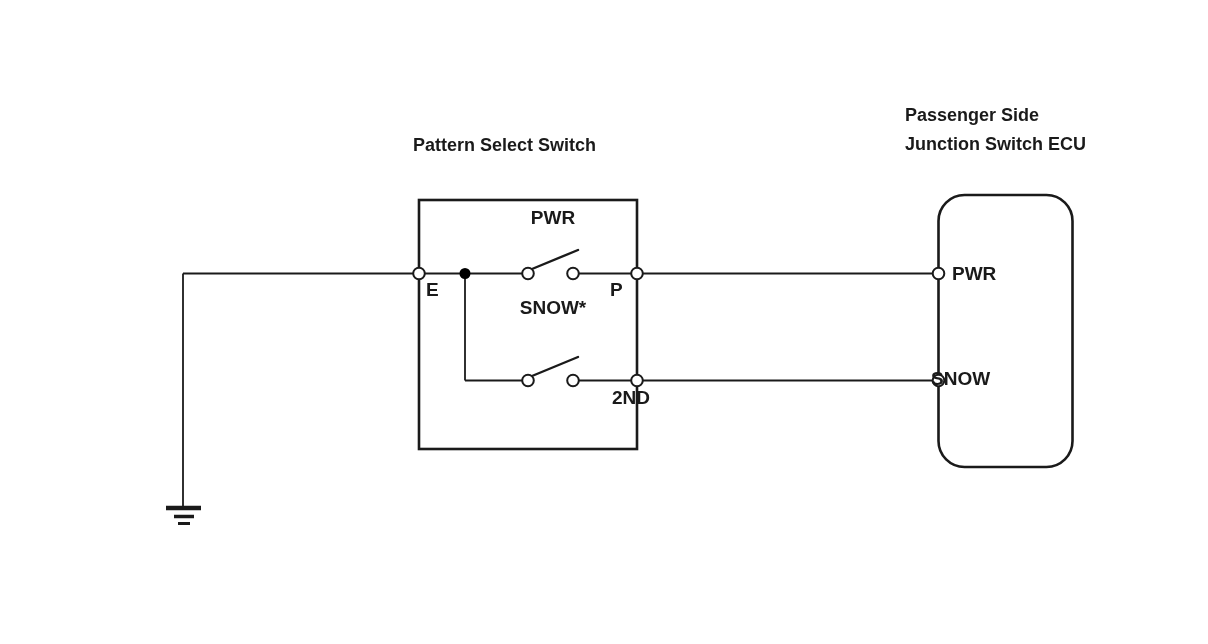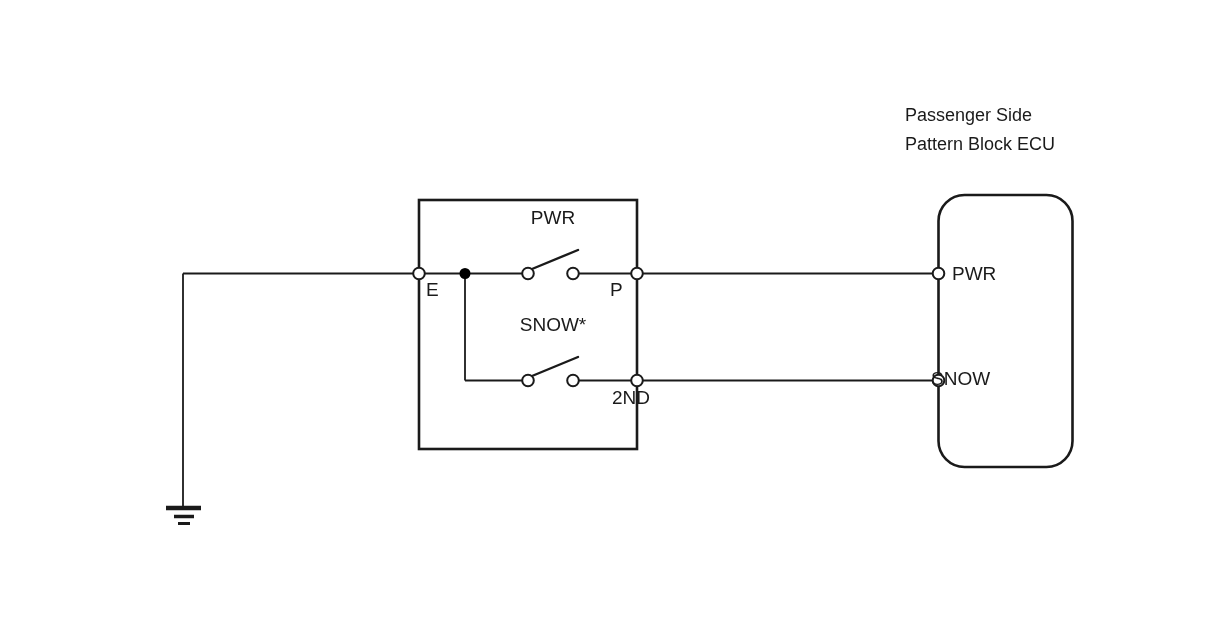--- a/index.html
+++ b/index.html
@@ -21,20 +21,21 @@
     top: 0;
     width: 1208px;
     height: 644px;
   }
   .lbl {
     position: absolute;
     font-size: 19px;
     line-height: 1.1;
     color: #1a1a1a;
     white-space: nowrap;
+    font-weight: bold;
   }
   .lbl-title {
     font-size: 18px;
     line-height: 29px;
   }
   .lbl-center {
     text-align: center;
   }
 </style>
 </head>
@@ -76,33 +77,34 @@
       <circle cx="938.5" cy="273.5" r="5.8"></circle>
       <circle cx="528" cy="380.5" r="5.8"></circle>
       <circle cx="573" cy="380.5" r="5.8"></circle>
       <circle cx="637" cy="380.5" r="5.8"></circle>
       <circle cx="938.5" cy="380.5" r="5.8"></circle>
     </g>
 
     <circle cx="465" cy="273.5" r="5.5" fill="#000000"></circle>
   </svg>
 
+  <div class="lbl lbl-title" style="left:413px; top:131px;">Pattern Select Switch</div>
 
   <div class="lbl lbl-title" style="left:905px; top:101px;">
     <div>Passenger Side</div>
-    <div>Pattern Block ECU</div>
+    <div>Junction Switch ECU</div>
   </div>
 
   <div class="lbl lbl-center" style="left:519px; top:208px; width:68px;">PWR</div>
 
   <div class="lbl" style="left:426px; top:280px;">E</div>
 
   <div class="lbl" style="left:610px; top:280px;">P</div>
 
-  <div class="lbl lbl-center" style="left:509px; top:315px; width:88px;">SNOW*</div>
+  <div class="lbl lbl-center" style="left:509px; top:298px; width:88px;">SNOW*</div>
 
   <div class="lbl" style="left:612px; top:388px;">2ND</div>
 
   <div class="lbl" style="left:952px; top:264px;">PWR</div>
 
   <div class="lbl" style="left:931px; top:369px;">SNOW</div>
 
 </div>
 
 </body></html>

